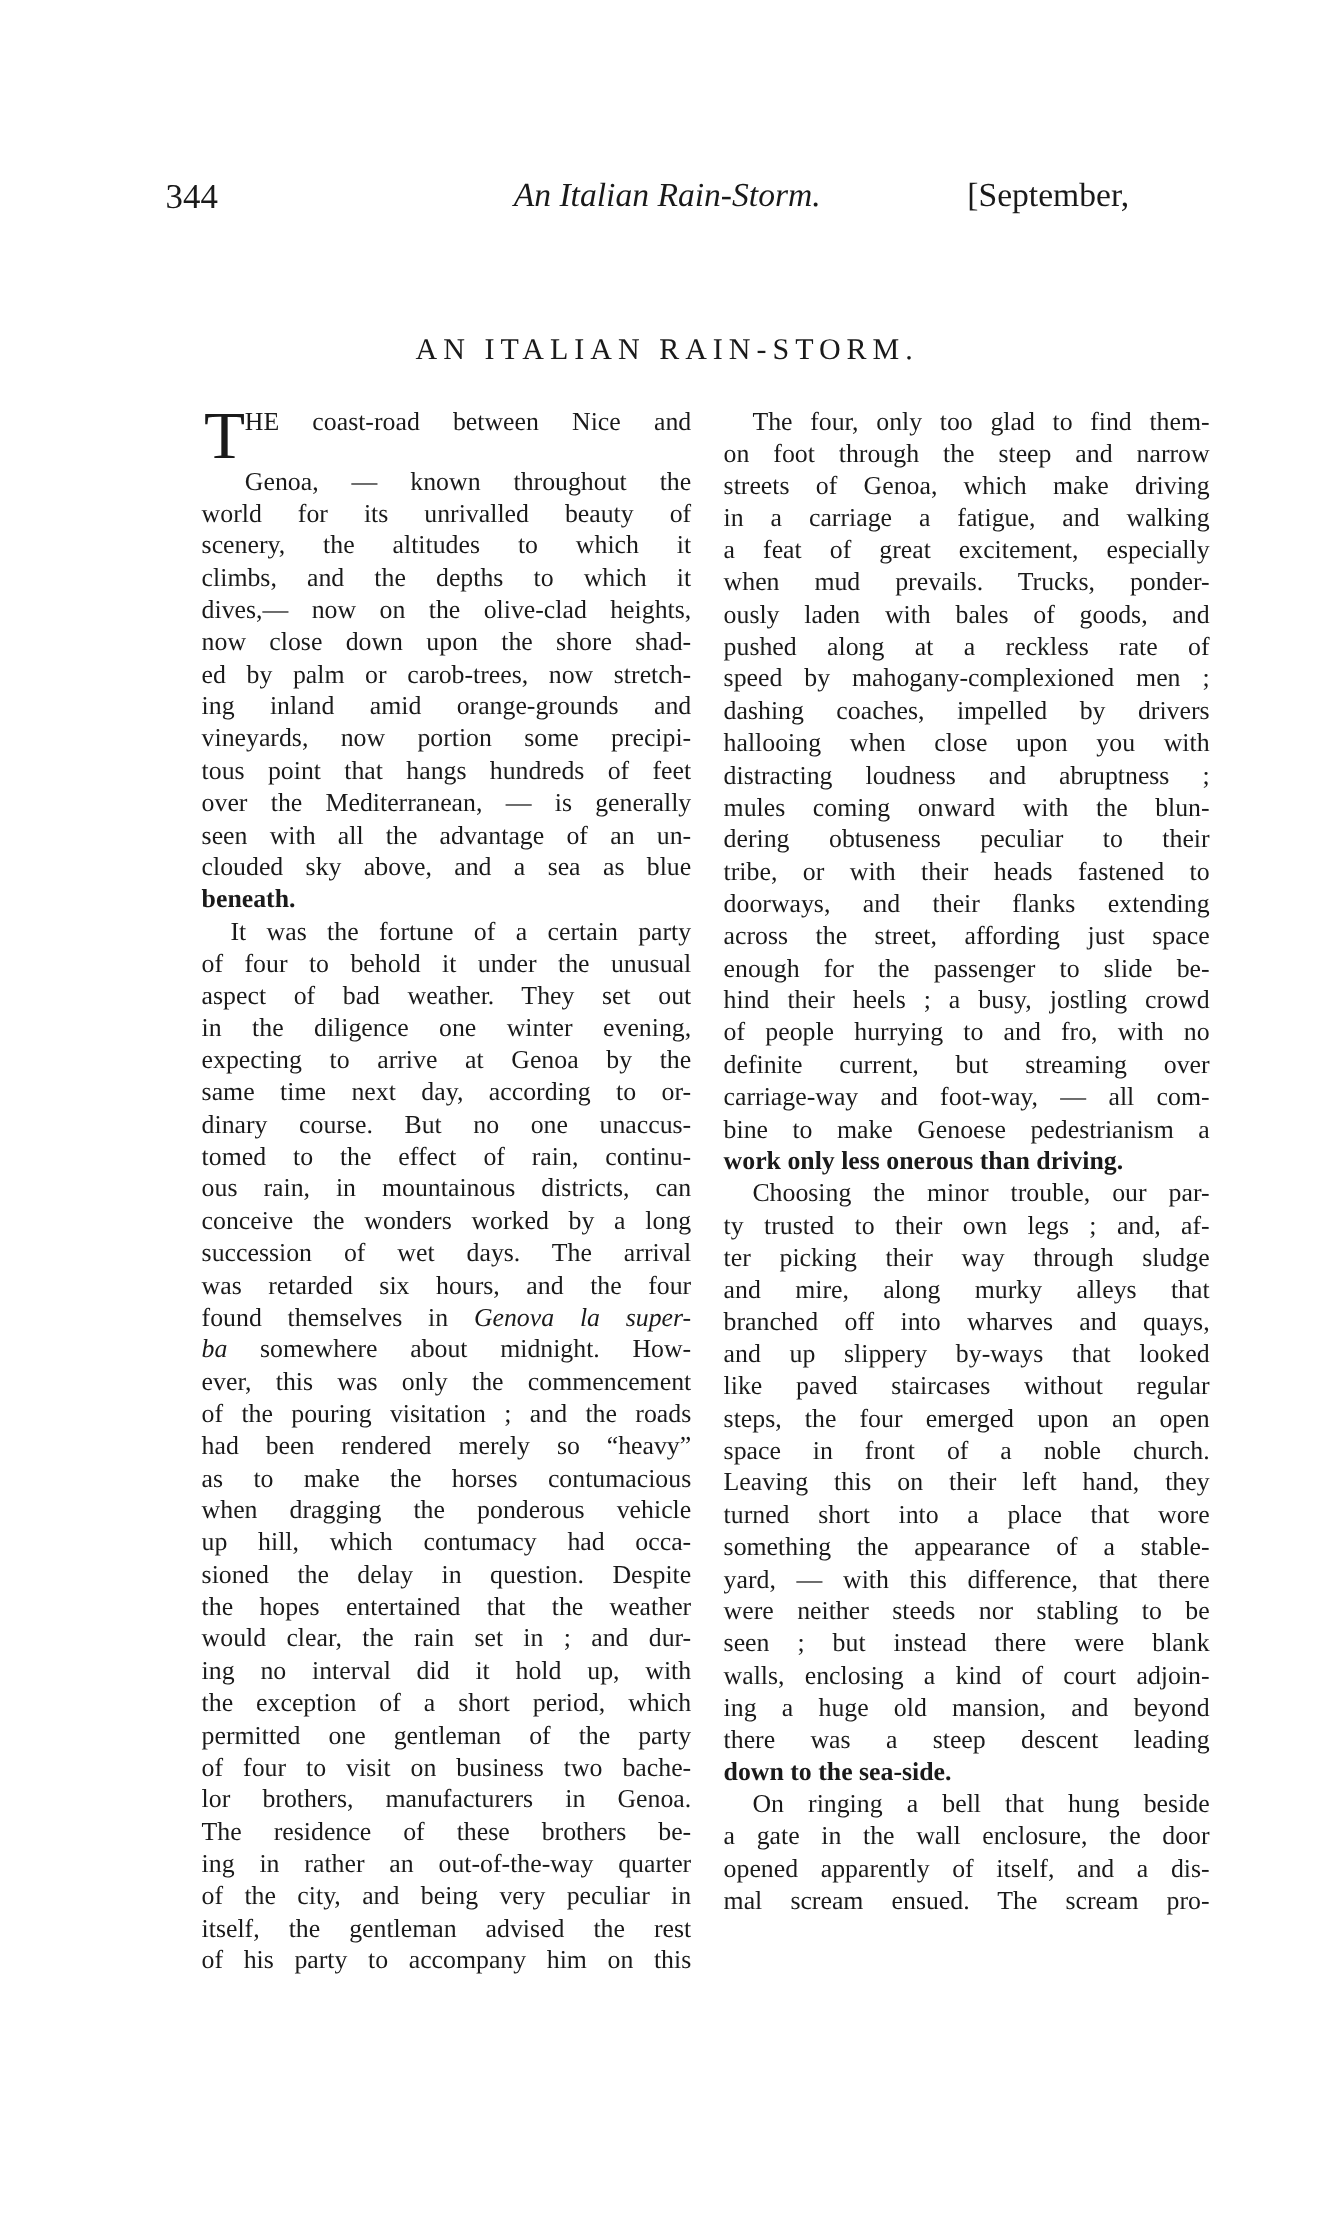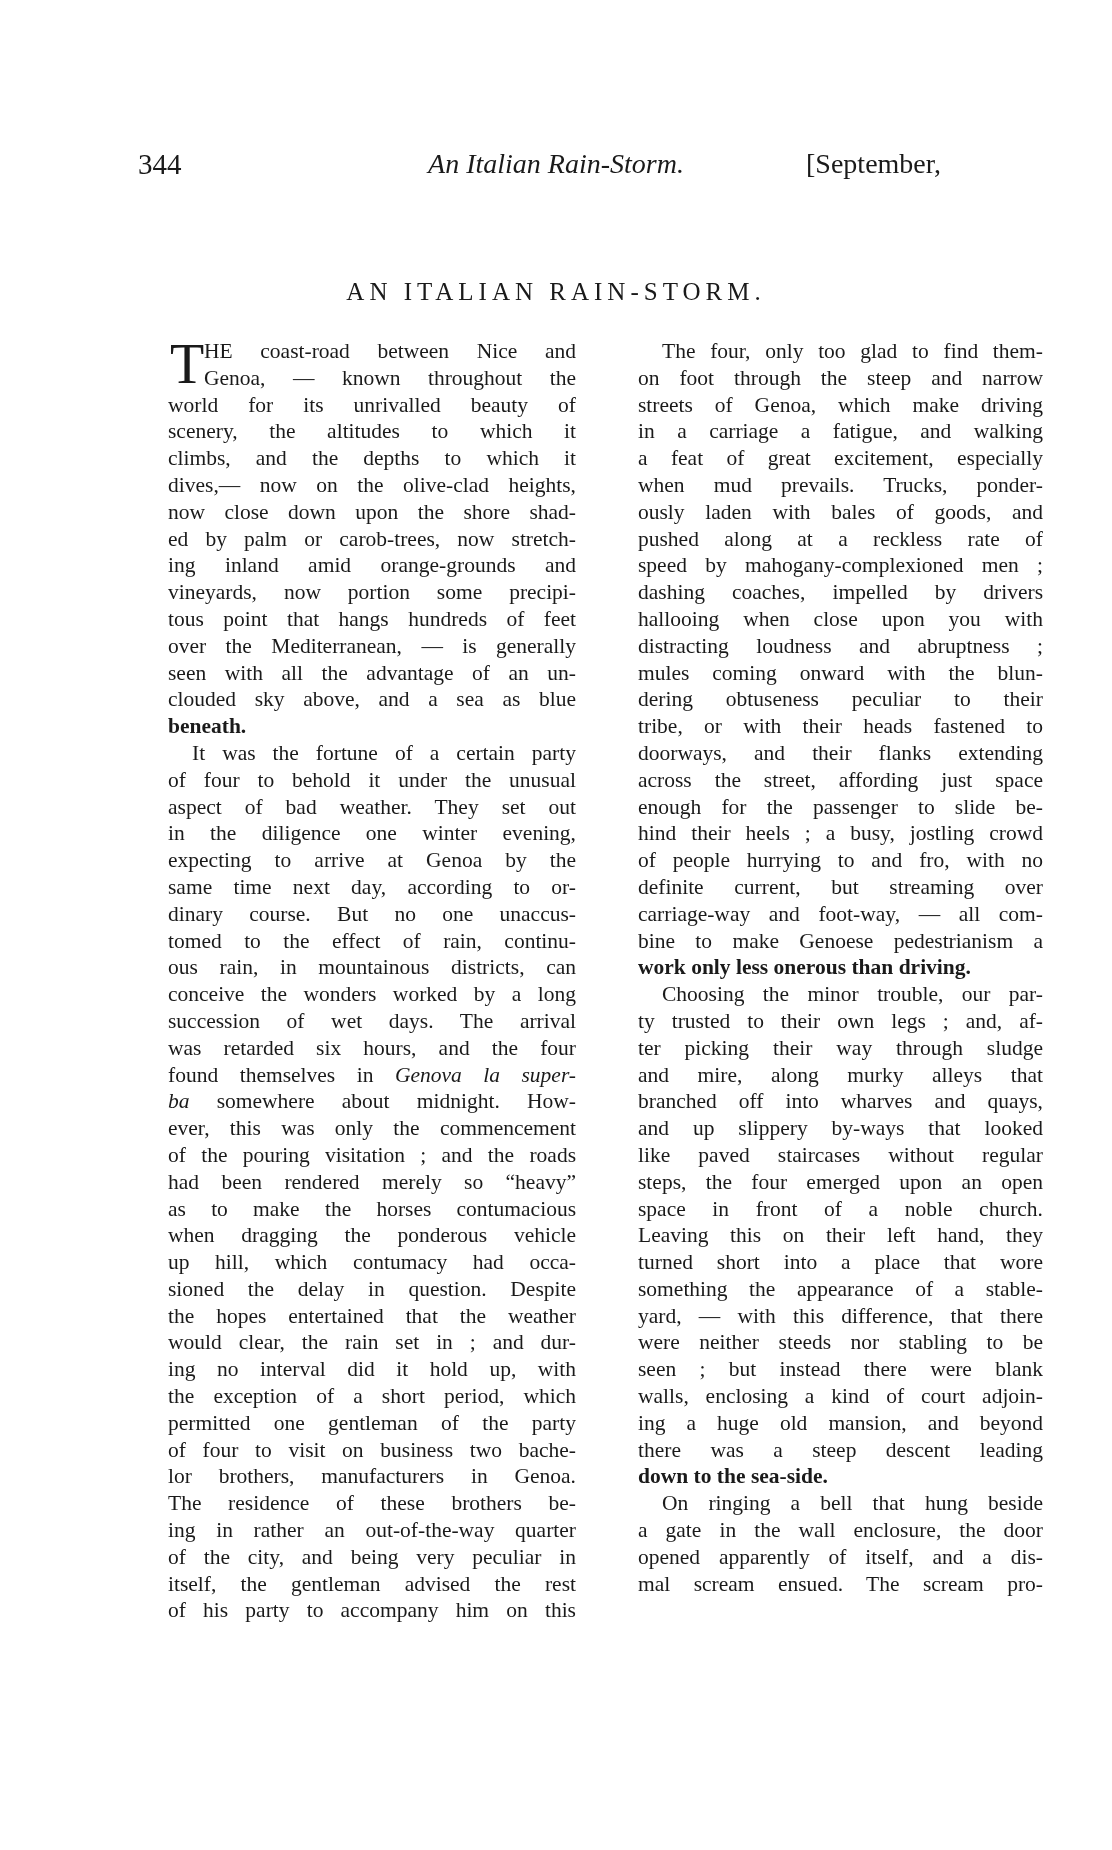--- a/index.html
+++ b/index.html
@@ -11,33 +11,33 @@
   .running-head { position: absolute; top: 148px; left: 0; width: 1040px; height: 40px; }
   .page-number { position: absolute; left: 138px; top: 0; font-size: 29px; }
   .running-title { position: absolute; left: 0; width: 1112px; top: 0; text-align: center; font-style: italic; font-size: 28px; }
   .running-date { position: absolute; right: 99px; top: 0; font-size: 28px; }
   .article-title {
     position: absolute; top: 278px; left: 0; width: 1112px; text-align: center;
     font-size: 25px; letter-spacing: 5px;
   }
   .column { position: absolute; top: 338px; width: 408px; }
   .col-left { left: 168px; }
-  .col-right { left: 603px; width: 405px; margin-left: 35px; }
+  .col-right { left: 603px; width: 405px; }
   .line {
     display: block; height: 26.8px; line-height: 26.8px; font-size: 21.5px;
     text-align: justify; text-align-last: justify; white-space: nowrap;
   }
   .line.last { text-align-last: left; font-weight: bold; }
   .line.indent { padding-left: 24px; }
   .dropcap-wrap { position: relative; }
   .dropcap {
     position: absolute; left: 2px; top: 2px; font-size: 56px; line-height: 48px;
   }
   .line.after-cap { padding-left: 36px; }
-  .line.after-cap2 { padding-left: 36px; }
+  .line.after-cap2 { padding-left: 36px; margin-top: 23px; }
   i { font-style: italic; }
 </style>
 </head>
 <body>
 
 <div class="running-head">
   <span class="page-number">344</span>
   <span class="running-title">An Italian Rain-Storm.</span>
   <span class="running-date">[September,</span>
 </div>

